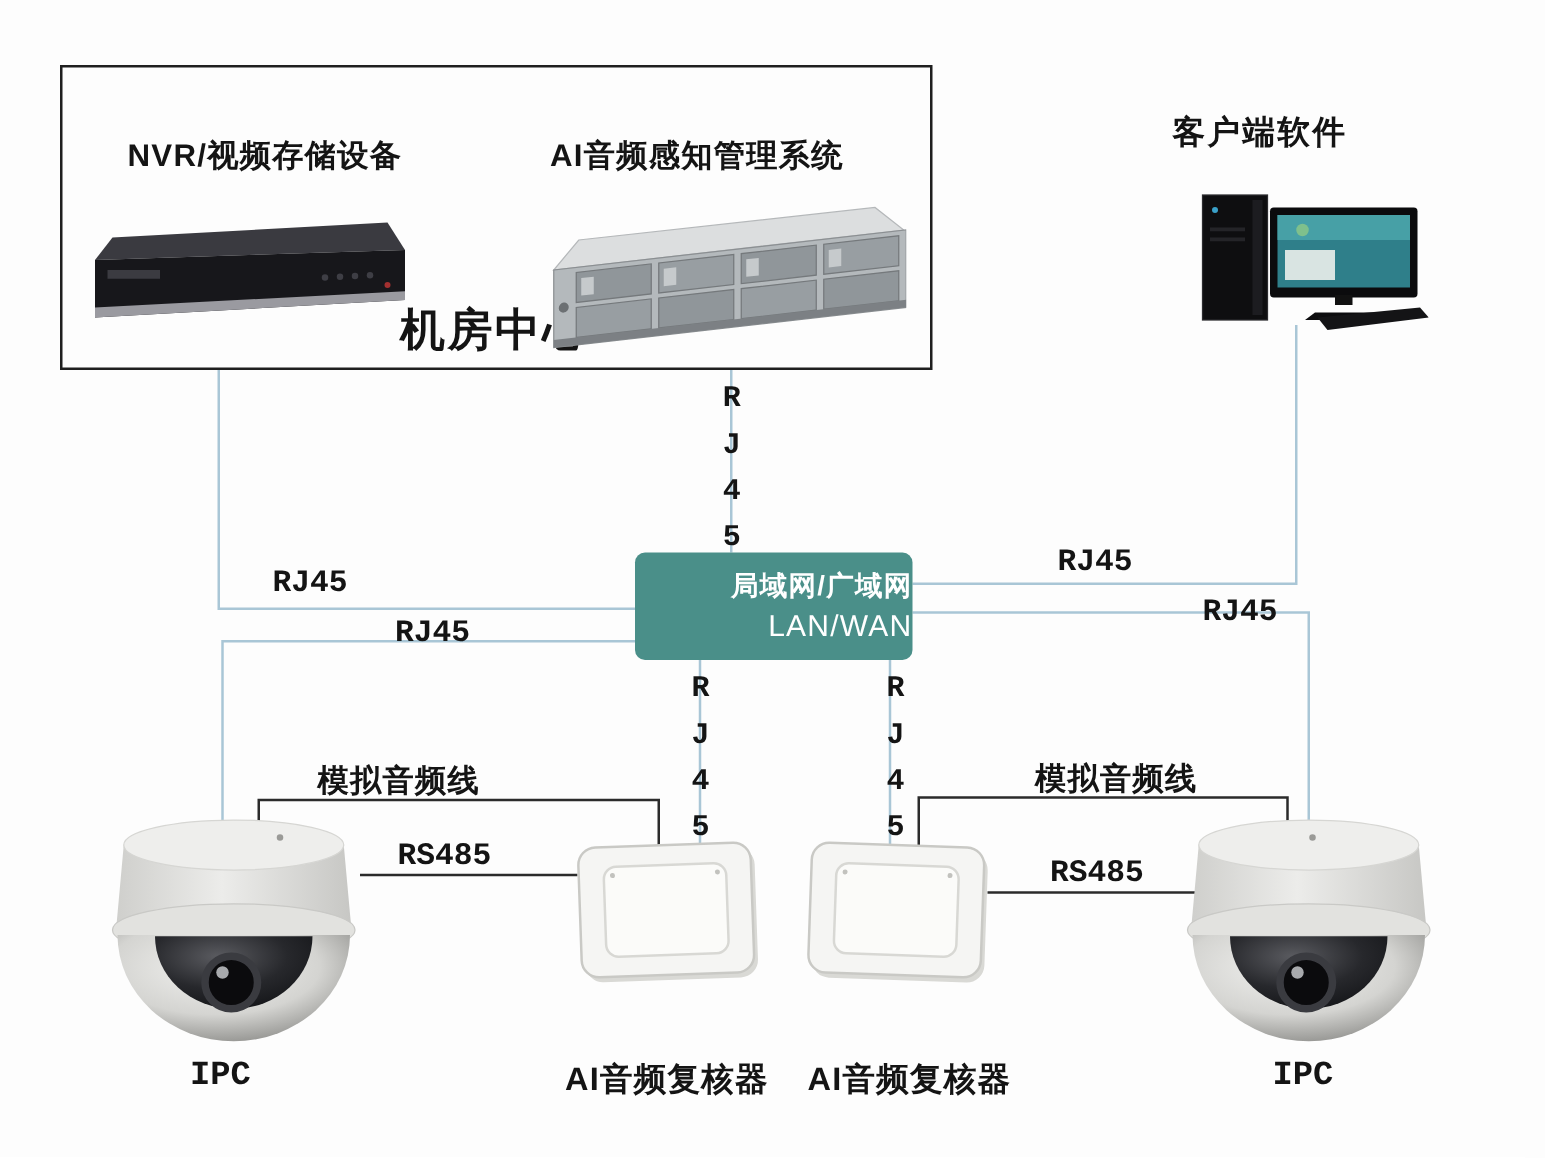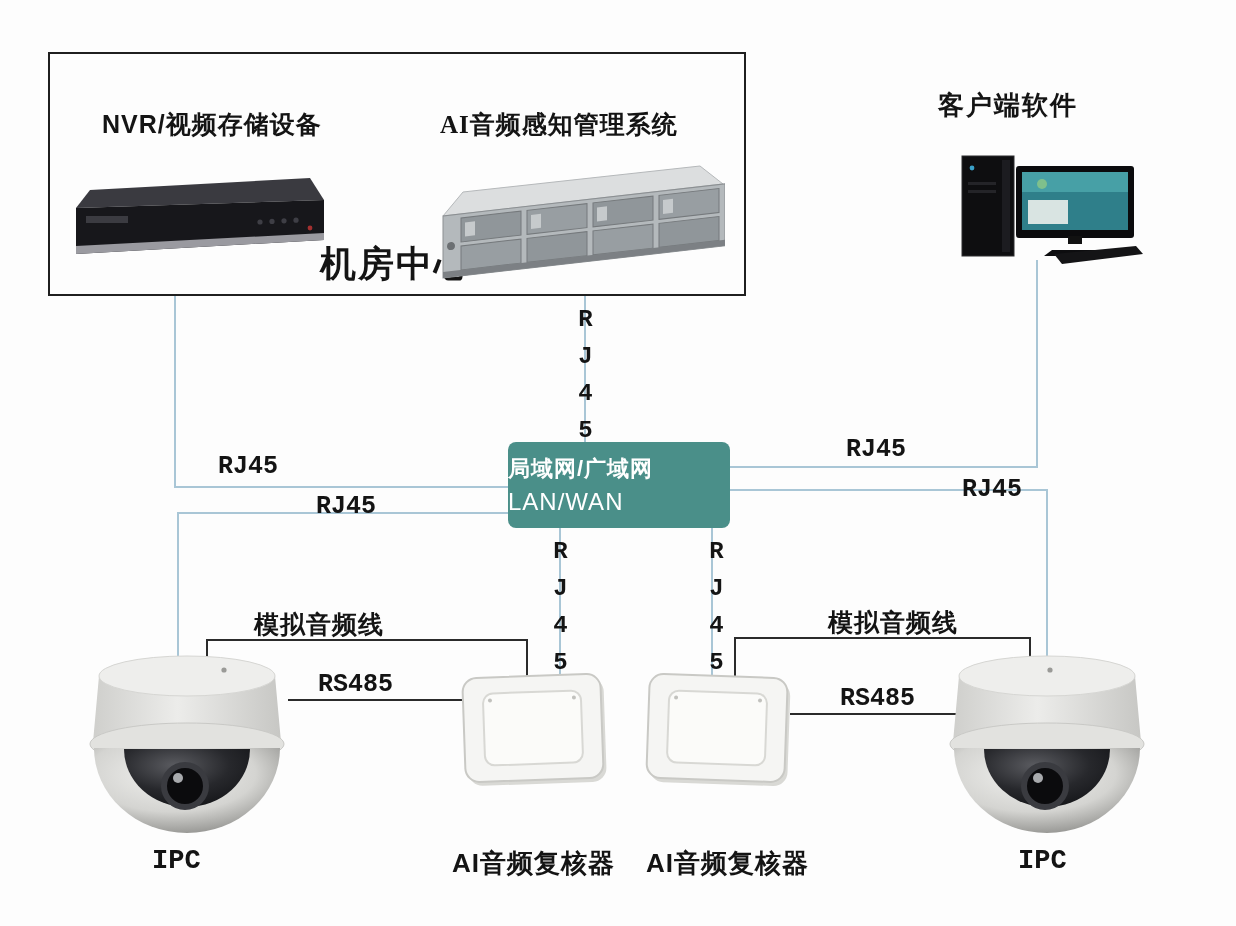--- a/index.html
+++ b/index.html
@@ -15,21 +15,21 @@
     writing-mode:vertical-lr;text-orientation:upright;letter-spacing:10px;
     font-family:"Liberation Mono","DejaVu Sans Mono",monospace;font-size:24px;font-weight:bold;
   }
   .room-box{
     position:absolute;left:48px;top:52px;width:698px;height:244px;
     border:2px solid #1f1f1f;background:#fdfdfd;box-sizing:border-box;
   }
   .lanwan{
     position:absolute;left:508px;top:442px;width:222px;height:86px;
     background:#4a8f89;border-radius:8px;color:#ffffff;
-    display:flex;flex-direction:column;align-items:flex-start;justify-content:center;gap:4px;
+    display:flex;flex-direction:column;align-items:flex-end;justify-content:center;gap:4px;
   }
   .lanwan .l1{font-size:22px;font-weight:bold;letter-spacing:1px;}
   .lanwan .l2{font-size:24px;font-weight:normal;letter-spacing:1px;}
   svg.wires{position:absolute;left:0;top:0;}
   .dev{position:absolute;}
 </style>
 </head>
 <body>
 
 <div class="stage">
@@ -44,21 +44,21 @@
     <polyline points="712,528 712,680" fill="none" stroke="#a9c6d6" stroke-width="2"></polyline>
     <polyline points="207,658 207,640 527,640 527,678" fill="none" stroke="#2b2b2b" stroke-width="2"></polyline>
     <polyline points="735,678 735,638 1030,638 1030,658" fill="none" stroke="#2b2b2b" stroke-width="2"></polyline>
     <polyline points="288,700 462,700" fill="none" stroke="#2b2b2b" stroke-width="2"></polyline>
     <polyline points="790,714 958,714" fill="none" stroke="#2b2b2b" stroke-width="2"></polyline>
   </svg>
 
   <div class="room-box"></div>
 
   <div class="lbl cn" style="left:102px;top:108px;">NVR/视频存储设备</div>
-  <div class="lbl cn" style="left:440px;top:108px;font-family:Liberation Serif, serif;">AI音频感知管理系统</div>
+  <div class="lbl cn" style="left:440px;top:108px;">AI音频感知管理系统</div>
   <div class="lbl cn-big" style="left:320px;top:240px;">机房中心</div>
   <div class="lbl cn-big" style="left:938px;top:88px;font-size:26px;">客户端软件</div>
 
   <svg class="dev" style="left:62px;top:172px;" width="265" height="95" viewBox="0 0 265 95">
     <polygon points="28,18 248,6 262,28 14,36" fill="#3a3a40"></polygon>
     <polygon points="14,36 262,28 262,68 14,82" fill="#17171b"></polygon>
     <polygon points="14,74 262,61 262,68 14,82" fill="#9a9aa0"></polygon>
     <rect x="24" y="44" width="42" height="7" fill="#3b3b41"></rect>
     <circle cx="198" cy="50" r="2.6" fill="#3e3e45"></circle>
     <circle cx="210" cy="49.4" r="2.6" fill="#3e3e45"></circle>

